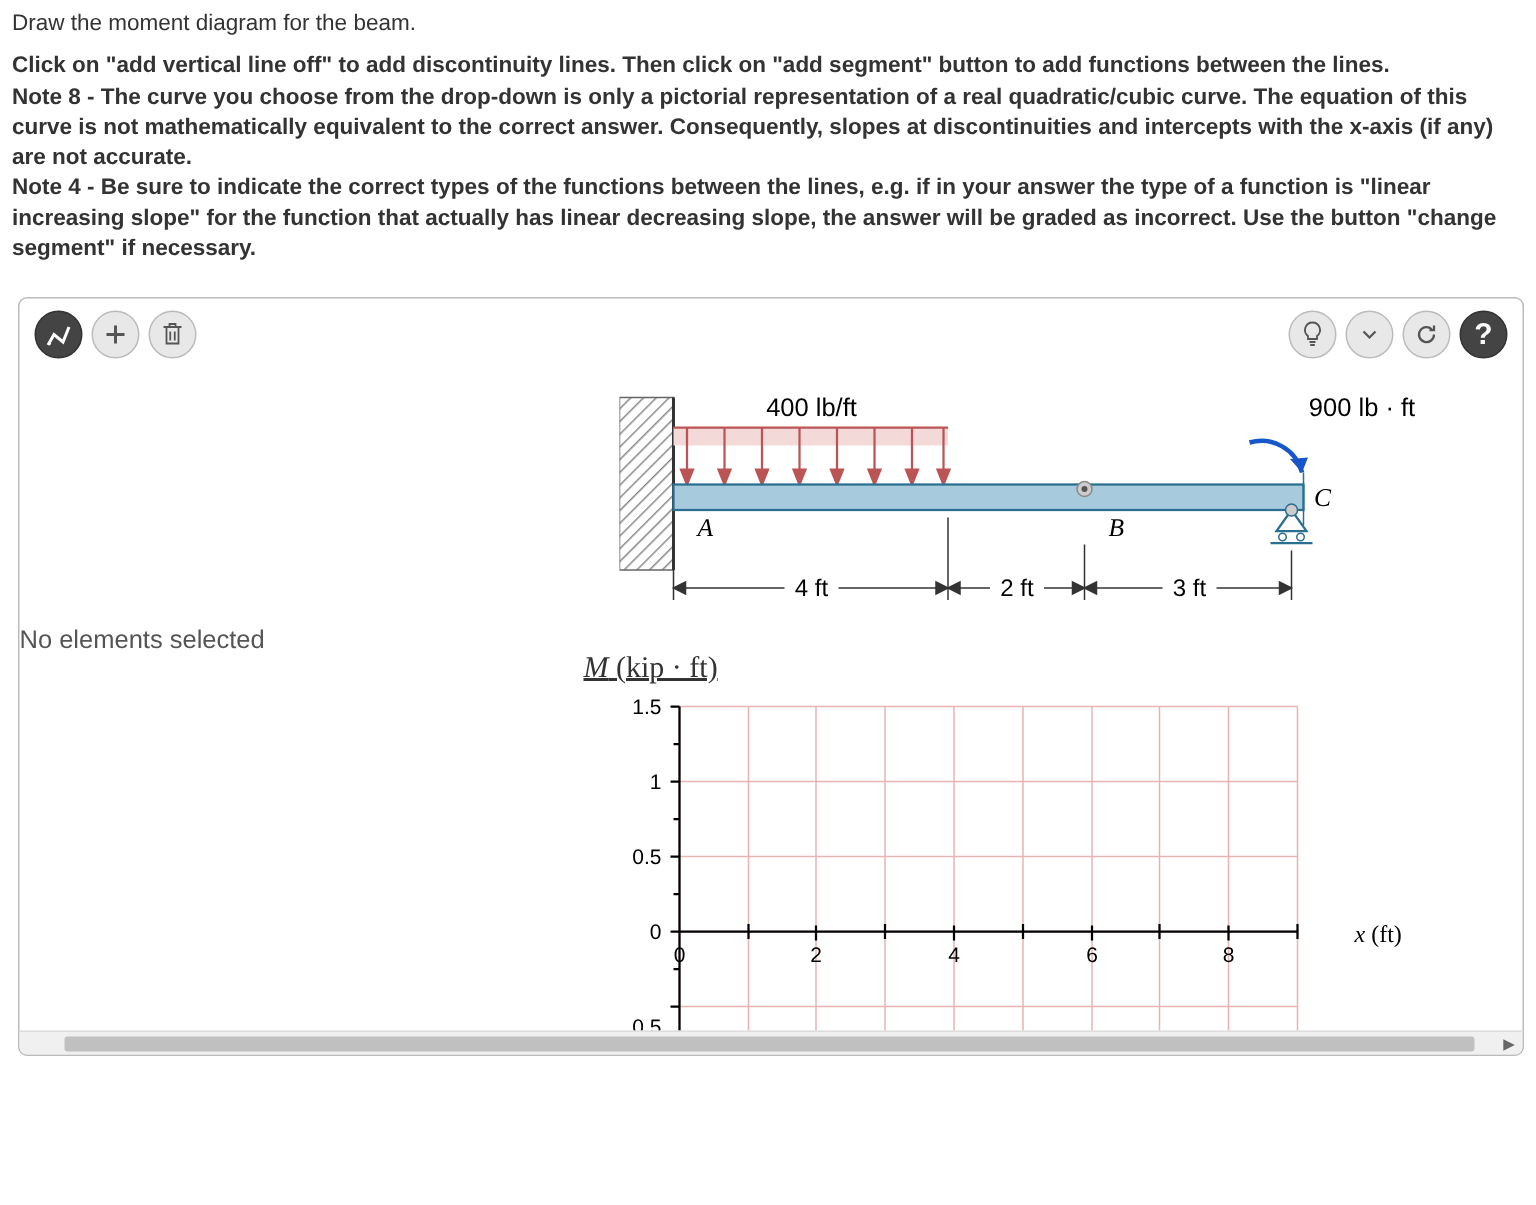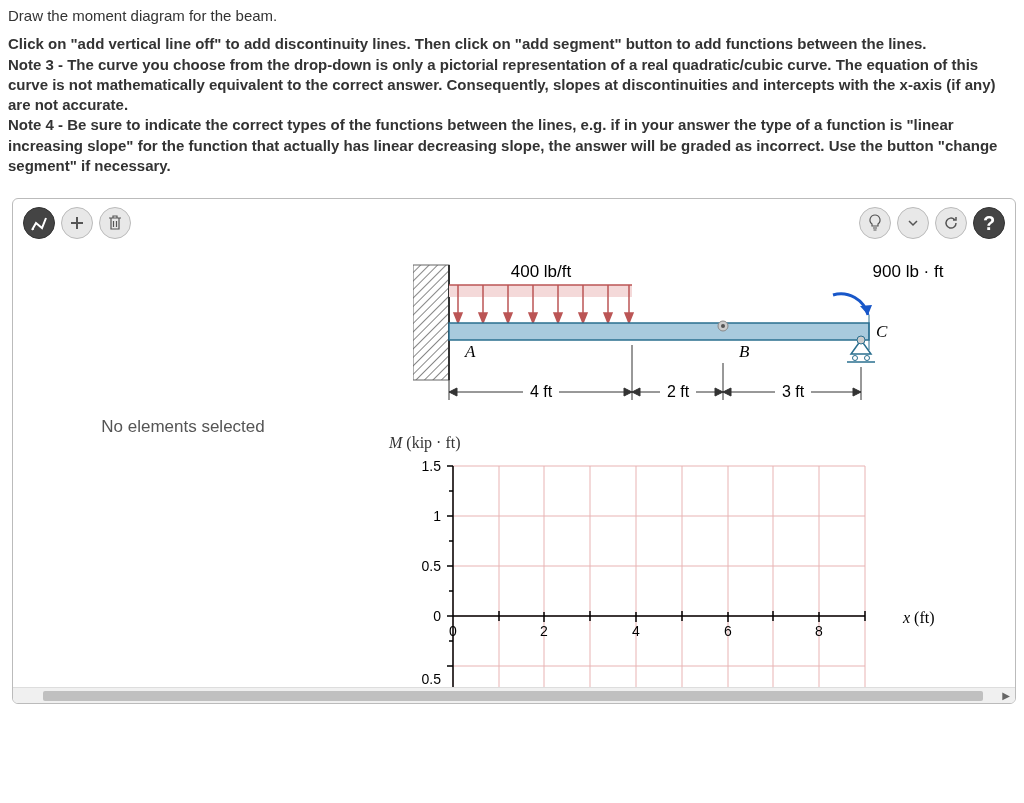--- a/index.html
+++ b/index.html
@@ -54,21 +54,20 @@
     .spacer { flex: 1; }
     .main-area {
       display: flex;
       height: calc(100% - 48px);
     }
     .side-panel {
       width: 340px;
       flex-shrink: 0;
       display: flex;
       align-items: flex-start;
-      justify-content: center;
       padding-top: 170px;
       font-size: 17px;
       color: #555;
     }
     .diagram-panel {
       flex: 1;
       position: relative;
       padding: 8px 10px 0 0;
     }
     
@@ -76,21 +75,22 @@
       display: block;
       margin-left: 60px;
     }
     .chart-wrapper {
       margin-top: 14px;
       margin-left: 60px;
     }
     .axis-label {
       font-family: "Times New Roman", serif;
       font-style: italic;
-      font-size: 16px;
+      font-size: 20px;
+      text-decoration: underline;
     }
     .axis-label .paren { font-style: normal; }
     .scrollbar-h {
       position: absolute;
       left: 0; right: 0; bottom: 0;
       height: 16px;
       background: #f0f0f0;
       border-top: 1px solid #ddd;
       display: flex;
       align-items: center;
@@ -110,21 +110,21 @@
       color:#666;
       font-size:10px;
     }
   </style>
 </head>
 <body>
 
 <div class="instructions">
   <div class="title">Draw the moment diagram for the beam.</div>
   <div class="bold">Click on "add vertical line off" to add discontinuity lines. Then click on "add segment" button to add functions between the lines.</div>
-  <div class="bold">Note 3 - The curve you choose from the drop-down is only a pictorial representation of a real quadratic/cubic curve. The equation of this curve is not mathematically equivalent to the correct answer. Consequently, slopes at discontinuities and intercepts with the x-axis (if any) are not accurate.</div>
+  <div class="bold">Note 8 - The curve you choose from the drop-down is only a pictorial representation of a real quadratic/cubic curve. The equation of this curve is not mathematically equivalent to the correct answer. Consequently, slopes at discontinuities and intercepts with the x-axis (if any) are not accurate.</div>
   <div class="bold">Note 4 - Be sure to indicate the correct types of the functions between the lines, e.g. if in your answer the type of a function is "linear increasing slope" for the function that actually has linear decreasing slope, the answer will be graded as incorrect. Use the button "change segment" if necessary.</div>
 </div>
 
 <div class="workspace">
   <div class="toolbar">
     <div class="tool-btn dark">
       <svg width="18" height="18" viewBox="0 0 18 18">
           <path d="M2 16 L6 9 L12 14 L16 4" stroke="#fff" stroke-width="2" fill="none"></path>
           <circle cx="3" cy="15" r="1" fill="#fff"></circle>
         </svg>

